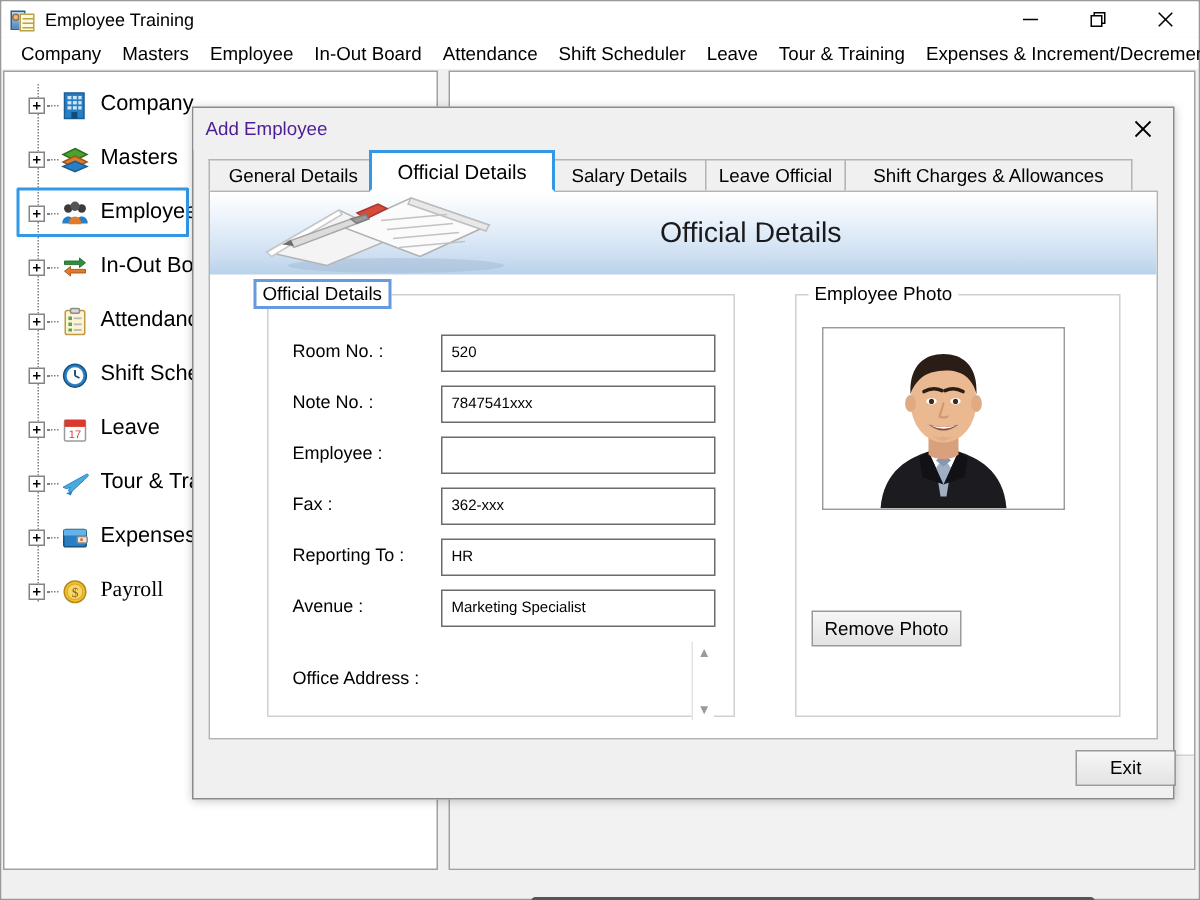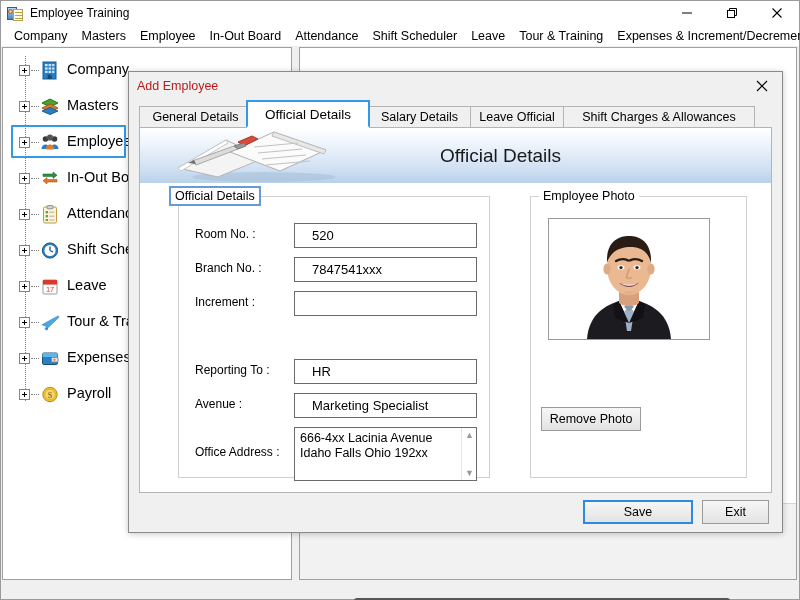--- a/index.html
+++ b/index.html
@@ -170,21 +170,21 @@
     border: 1px solid #8a8a8a;
     box-shadow: 0 1px 6px rgba(0,0,0,0.22);
   }
   #dialog-titlebar {
     position: absolute; left: 0; top: 0;
     width: 653px; height: 28px;
     background: #f0f0f0;
     display: flex; align-items: center;
   }
   #dialog-title {
-    margin-left: 8px; font-size: 12.5px; color: #b91c1c;
+    margin-left: 8px; font-size: 12.5px; color: #4c1d95;
   }
   #dialog-close {
     position: absolute; right: 4px; top: 2px;
     width: 32px; height: 24px;
     display: flex; align-items: center; justify-content: center;
     cursor: default;
   }
 
   
   #tab-strip {
@@ -259,22 +259,22 @@
   .field-label {
     position: absolute; left: 16px; top: 4px;
     font-size: 12px; color: #000; white-space: nowrap;
   }
   .field-input {
     position: absolute; left: 115px; top: 0;
     width: 183px; height: 25px;
     border: 1px solid #6b6b6b;
     background: #ffffff;
     font-family: "Liberation Sans", sans-serif;
-    font-size: 13px; color: #000;
-    padding: 0 17px;
+    font-size: 10px; color: #000;
+    padding: 0 6px;
     outline: none;
   }
   .field-textarea {
     position: absolute; left: 115px; top: 0;
     width: 183px; height: 54px;
     border: 1px solid #6b6b6b;
     background: #ffffff;
     font-family: "Liberation Sans", sans-serif;
     font-size: 12.5px; color: #000;
     padding: 3px 16px 3px 5px;
@@ -337,21 +337,21 @@
     position: absolute; top: 428px; height: 24px;
     background: linear-gradient(#f6f6f6, #e3e3e3);
     border: 1px solid #9a9a9a;
     display: flex; align-items: center; justify-content: center;
     font-size: 12.5px; color: #000; cursor: default;
   }
   #save-button {
     left: 454px; width: 110px;
     border: 2px solid #2e8ae0;
   }
-  #exit-button { left: 573px; width: 67px; }
+  #exit-button { left: 588px; width: 67px; }
 
   
   #photo-frame svg { display: block; }
 </style>
 </head>
 <body>
 
 <div id="app-window">
 
   <div id="title-bar">
@@ -543,21 +543,21 @@
       <div class="tree-item" style="top:328px;">
         <div class="tree-expander"></div>
         <div class="tree-dash"></div>
         <div class="tree-icon">
           <svg width="22" height="21" viewBox="0 0 22 21">
             <circle cx="11" cy="10.5" r="7.2" fill="#f2c230" stroke="#b8891a"></circle>
             <circle cx="11" cy="10.5" r="5.2" fill="#f7d76a" stroke="#d9a52a" stroke-width="0.7"></circle>
             <text x="11" y="14" font-size="9" font-family="Liberation Serif, serif" fill="#8a6410" text-anchor="middle">$</text>
           </svg>
         </div>
-        <div class="tree-label" style="top:9px;">Payroll</div>
+        <div class="tree-label" style="top:9px;font-family:Liberation Serif, serif;">Payroll</div>
       </div>
     </div>
 
     <div id="splitter"></div>
 
     <div id="right-panel">
       <div id="right-panel-lower"></div>
     </div>
 
     <div id="brand-banner">
@@ -614,44 +614,46 @@
 
       <div id="official-fieldset">
         <div id="official-legend">Official Details</div>
 
         <div class="field-row" style="top:26px;">
           <div class="field-label">Room No. :</div>
           <input class="field-input" type="text" value="520" style="">
         </div>
 
         <div class="field-row" style="top:60px;">
-          <div class="field-label">Branch No. :</div>
+          <div class="field-label">Note No. :</div>
           <input class="field-input" type="text" value="7847541xxx" style="">
         </div>
 
         <div class="field-row" style="top:94px;">
-          <div class="field-label">Increment :</div>
+          <div class="field-label">Employee :</div>
           <input class="field-input" type="text" value="" style="">
         </div>
 
+        <div class="field-row" style="top:128px;">
+          <div class="field-label">Fax :</div>
+          <input class="field-input" type="text" value="362-xxx" style="">
+        </div>
 
         <div class="field-row" style="top:162px;">
           <div class="field-label">Reporting To :</div>
           <input class="field-input" type="text" value="HR" style="">
         </div>
 
         <div class="field-row" style="top:196px;">
           <div class="field-label">Avenue :</div>
           <input class="field-input" type="text" value="Marketing Specialist" style="">
         </div>
 
         <div class="field-row" style="top:230px; height:56px;">
           <div class="field-label" style="top:18px;">Office Address :</div>
-          <textarea class="field-textarea" style="">666-4xx Lacinia Avenue
-Idaho Falls Ohio 192xx</textarea>
           <div class="ta-scroll">
             <div class="arrow up">▲</div>
             <div class="arrow down">▼</div>
           </div>
         </div>
       </div>
 
       <div id="photo-fieldset">
         <div id="photo-legend">Employee Photo</div>
 
@@ -693,16 +695,15 @@
 
             <path d="M80 72 q-5 2 -9 -2 q4.6 4.6 9 5 q4.4 -0.4 9 -5 q-4 4 -9 2 Z" fill="#d9a279" opacity="0.5"></path>
           </svg>
         </div>
 
 
         <div class="photo-btn" id="remove-photo-button">Remove Photo</div>
       </div>
     </div>
 
-    <div class="footer-btn" id="save-button">Save</div>
     <div class="footer-btn" id="exit-button">Exit</div>
   </div>
 </div>
 
 </body></html>

